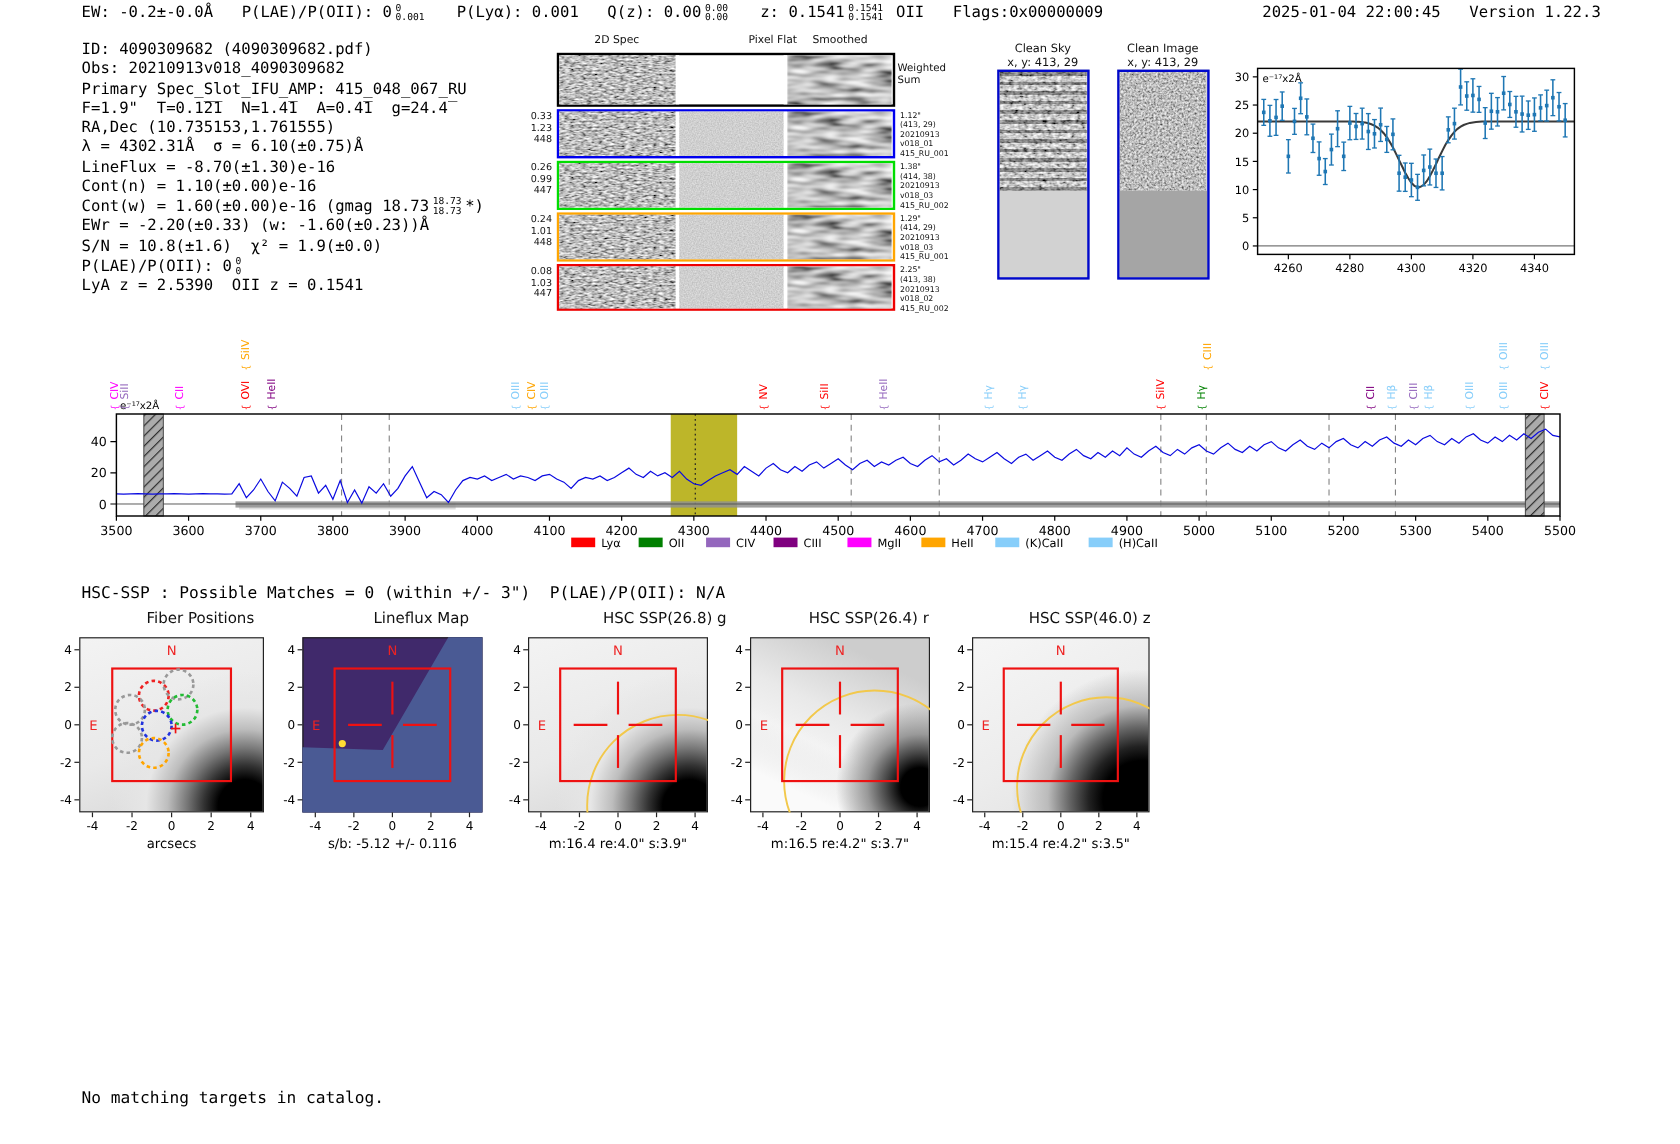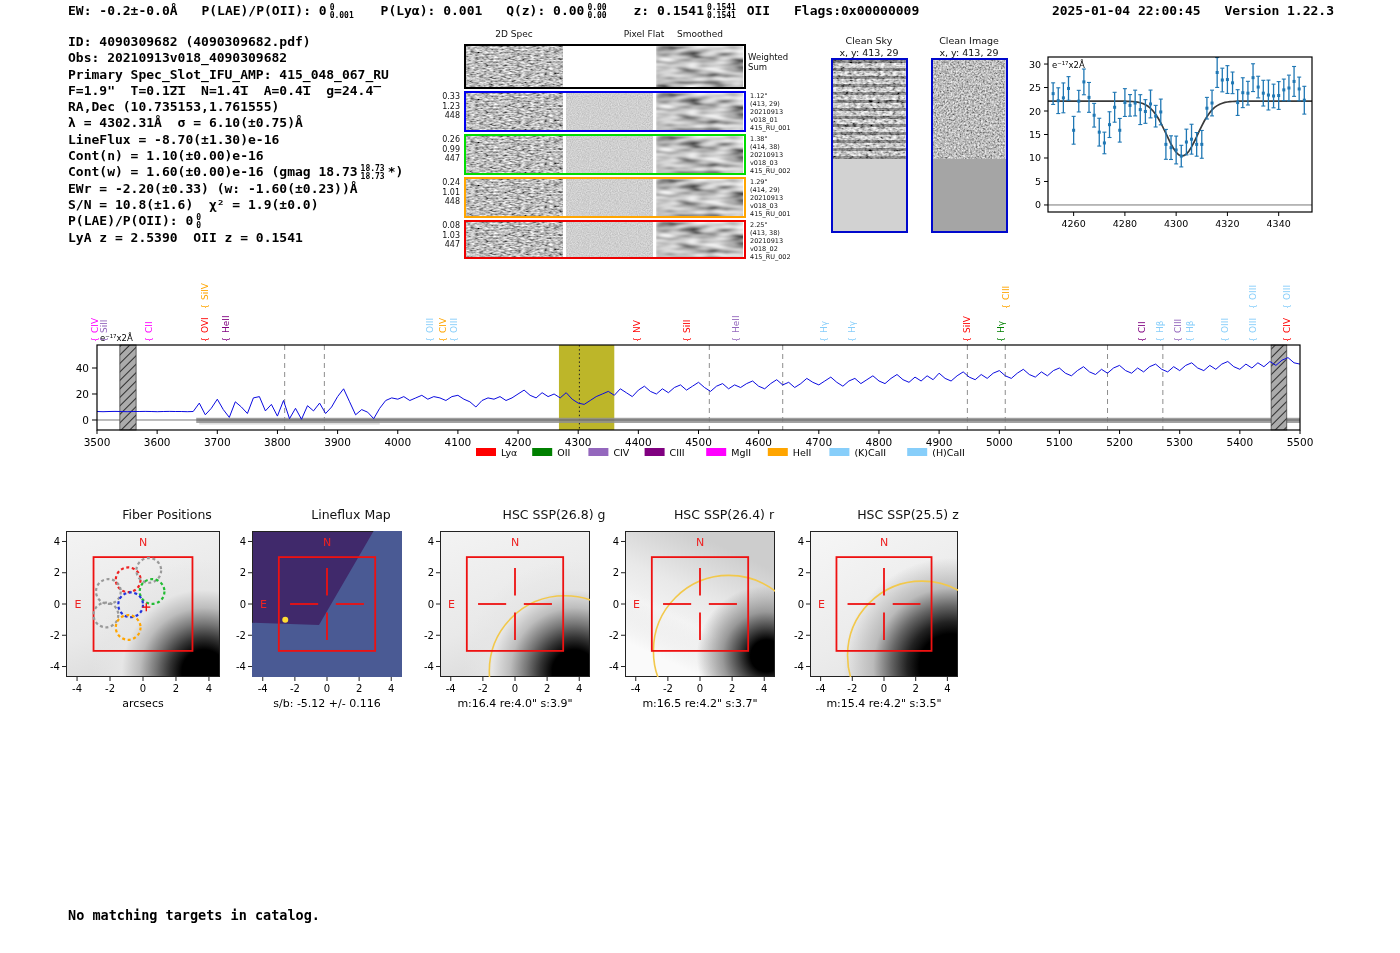--- a/index.html
+++ b/index.html
@@ -1,18 +1,18 @@
 <!DOCTYPE html>
 <html><head>
 <meta charset="utf-8">
 <style>
   html,body{margin:0;padding:0;background:#fff;}
   #root{position:relative;width:1400px;height:953px;background:#fff;overflow:hidden;
         font-family:"DejaVu Sans",sans-serif;color:#000;}
-  .mono{font-family:"DejaVu Sans Mono",monospace;font-weight:bold;}
+  .mono{font-family:"DejaVu Sans Mono",monospace;}
   .abs{position:absolute;}
   #hdr-left{left:68px;top:3px;font-size:13px;white-space:nowrap;}
   #hdr-right{right:66px;top:3px;font-size:13px;white-space:nowrap;text-align:center;}
   .hgap{display:inline-block;width:16px;}
   .stack{display:inline-flex;flex-direction:column;vertical-align:middle;
          font-size:8px;line-height:8px;margin:0 3px;}
   #info{left:68px;top:34px;font-size:13px;line-height:16.3px;white-space:pre;}
   .cut-hdr{position:absolute;top:29px;font-size:9px;color:#111;transform:translateX(-50%);}
   .cutrow{position:absolute;left:464px;width:282px;box-sizing:border-box;background:#fff;
           display:flex;}
@@ -638,20 +638,21 @@
       <rect x="706.2000000000002" y="186" width="20" height="8" fill="#ff00ff"></rect>
       <text x="731.2000000000002" y="194" font-size="9.5" fill="#000">MgII</text>
       <rect x="767.8000000000002" y="186" width="20" height="8" fill="#ffa500"></rect>
       <text x="792.8000000000002" y="194" font-size="9.5" fill="#000">HeII</text>
       <rect x="829.4000000000002" y="186" width="20" height="8" fill="#87cefa"></rect>
       <text x="854.4000000000002" y="194" font-size="9.5" fill="#000">(K)CaII</text>
       <rect x="907.2000000000003" y="186" width="20" height="8" fill="#87cefa"></rect>
       <text x="932.2000000000003" y="194" font-size="9.5" fill="#000">(H)CaII</text>
     </svg>
 
+  <div id="hscline" class="abs mono">HSC-SSP : Possible Matches = 0 (within +/- 3")  P(LAE)/P(OII): N/A</div>
 
   <div id="panels">
       <div class="ptitle" style="left:143px">Fiber Positions</div>
       <div class="pbg bg-fiber" style="left:66px;width:154px"></div>
       <svg width="224" height="210" style="position:absolute;left:22px;top:506px;overflow:visible">
         <line x1="55.04710920770878" y1="171" x2="55.04710920770878" y2="175" stroke="#222" stroke-width="1"></line>
         <text x="55.04710920770878" y="186" text-anchor="middle" font-size="10" fill="#000">-4</text>
         <line x1="40" y1="160.52676659528908" x2="44" y2="160.52676659528908" stroke="#222" stroke-width="1"></line>
         <text x="38" y="164.02676659528908" text-anchor="end" font-size="10" fill="#000">-4</text>
         <line x1="88.0235546038544" y1="171" x2="88.0235546038544" y2="175" stroke="#222" stroke-width="1"></line>
@@ -789,21 +790,21 @@
         <clipPath id="clip3">
           <rect x="44" y="25" width="150" height="146"></rect>
         </clipPath>
         <circle cx="147.90792291220555" cy="144.89507494646682" r="75.48179871520342" fill="none" stroke="#f2c84b" stroke-width="1.6" clip-path="url(#clip3)"></circle>
         <rect x="70.82012847965738" y="51.104925053533194" width="96.35974304068522" height="93.79014989293363" fill="none" stroke="#ee1111" stroke-width="1.8"></rect>
         <line x1="82.06209850107066" y1="98" x2="110.16702355460384" y2="98" stroke="#ee1111" stroke-width="1.8"></line>
         <line x1="118.99999999999999" y1="133.9528907922912" x2="118.99999999999999" y2="106.59743040685225" stroke="#ee1111" stroke-width="1.8"></line>
         <line x1="127.83297644539614" y1="98" x2="155.9379014989293" y2="98" stroke="#ee1111" stroke-width="1.8"></line>
         <line x1="118.99999999999999" y1="89.40256959314776" x2="118.99999999999999" y2="62.047109207708786" stroke="#ee1111" stroke-width="1.8"></line>
       </svg>
-      <div class="ptitle" style="left:884px">HSC SSP(25.5) z</div>
+      <div class="ptitle" style="left:884px">HSC SSP(46.0) z</div>
       <div class="pbg bg-z" style="left:810px;width:148px"></div>
       <svg width="218" height="210" style="position:absolute;left:766px;top:506px;overflow:visible">
         <line x1="54.61670235546038" y1="171" x2="54.61670235546038" y2="175" stroke="#222" stroke-width="1"></line>
         <text x="54.61670235546038" y="186" text-anchor="middle" font-size="10" fill="#000">-4</text>
         <line x1="40" y1="160.52676659528908" x2="44" y2="160.52676659528908" stroke="#222" stroke-width="1"></line>
         <text x="38" y="164.02676659528908" text-anchor="end" font-size="10" fill="#000">-4</text>
         <line x1="86.3083511777302" y1="171" x2="86.3083511777302" y2="175" stroke="#222" stroke-width="1"></line>
         <text x="86.3083511777302" y="186" text-anchor="middle" font-size="10" fill="#000">-2</text>
         <line x1="40" y1="129.26338329764454" x2="44" y2="129.26338329764454" stroke="#222" stroke-width="1"></line>
         <text x="38" y="132.76338329764454" text-anchor="end" font-size="10" fill="#000">-2</text>

